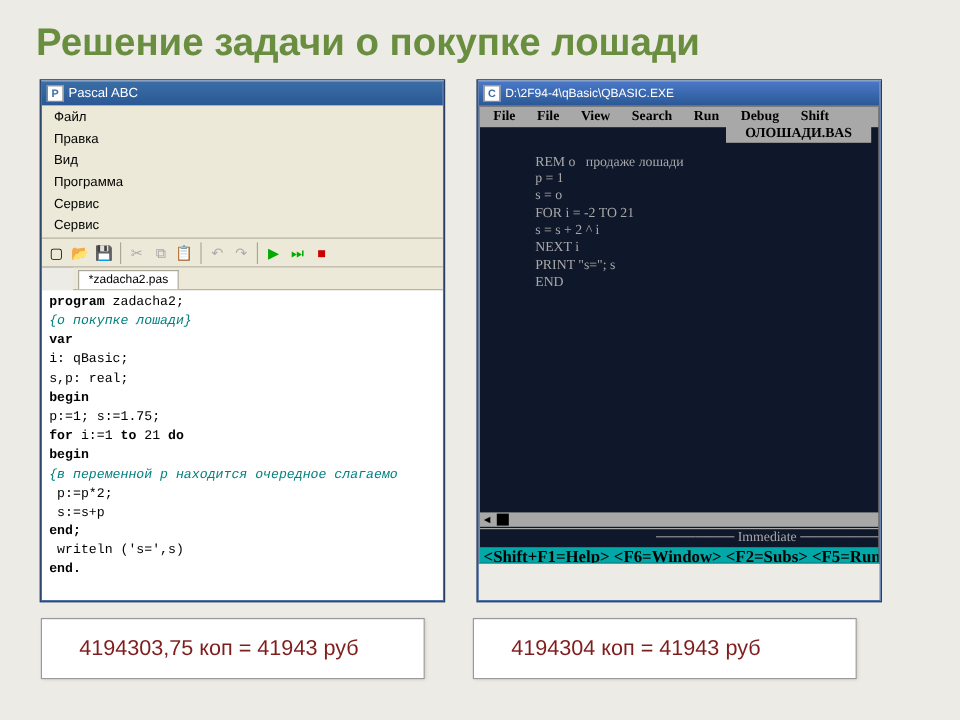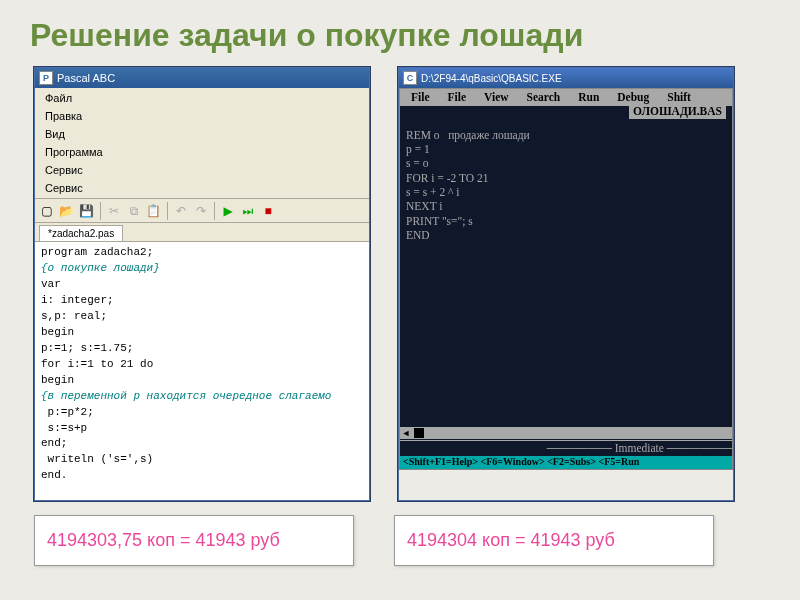--- a/index.html
+++ b/index.html
@@ -74,40 +74,41 @@
     display: flex; align-items: center; justify-content: center;
     border: 1px solid transparent;
     font-size: 12px;
   }
   .tsep { width: 1px; height: 18px; background: #aca899; margin: 0 2px; }
   .tabbar {
     background: #ece9d8;
     border-bottom: 1px solid #aca899;
     padding: 2px 4px 0;
     font-size: 10px;
+    margin-left: 26px;
   }
   .tab {
     display: inline-block;
     background: #fff;
     border: 1px solid #aca899;
     border-bottom: none;
     padding: 2px 8px;
   }
   .code-area {
     background: #fff;
     font-family: "Courier New", monospace;
     font-size: 11px;
     padding: 3px 6px;
     line-height: 1.45;
     height: 258px;
     white-space: pre;
     overflow: hidden;
   }
   .code-area .c-comment { color: #008080; font-style: italic; text-align: center; }
-  .code-area .c-kw { font-weight: normal; color: #000; }
+  .code-area .c-kw { font-weight: bold; color: #000; }
   
   .qbasic-win { width: 336px; }
   .qbasic-win .titlebar { background: linear-gradient(#4a78c8, #2a5896); font-size: 10px; }
   .dos-body {
     background: #0f172a;
     color: #fff;
     font-family: Liberation Serif, serif;
     font-size: 11.5px;
     line-height: 1.25;
     height: 382px;
@@ -121,27 +122,28 @@
     padding: 1px 2px;
     font-weight: bold;
     gap: 0;
   }
   .dos-menu span { padding: 0 9px; }
   .dos-filename {
     position: absolute;
     top: 15px; right: 6px;
     background: #a8a8a8;
     color: #000;
-    padding: 0 4px;
+    padding: 0 16px;
     font-weight: bold;
   }
   .dos-code {
     padding: 22px 6px 4px;
     white-space: pre;
     color: #a8a8a8;
+    margin-left: 40px;
   }
   .dos-scroll {
     position: absolute;
     left: 0; right: 0;
     bottom: 30px;
     height: 12px;
     background: #a8a8a8;
     display: flex;
     align-items: center;
   }
@@ -167,38 +169,38 @@
     line-height: 15px;
   }
   .dos-status {
     position: absolute;
     left: 0; right: 0; bottom: 0;
     height: 13px;
     background: #00a8a8;
     color: #000;
     font-weight: bold;
     padding: 0 3px;
-    font-size: 10px;
+    font-size: 14px;
     white-space: nowrap;
     overflow: hidden;
   }
   
   .results {
     display: flex;
     gap: 40px;
     padding: 0 34px;
     position: absolute;
     bottom: 34px;
   }
   .result-box {
     background: #fff;
     border: 1px solid #999;
-    padding: 14px 12px;
+    padding: 14px 31px;
     font-size: 18px;
-    color: #ec4899;
+    color: #7f1d1d;
     width: 320px;
     box-shadow: 1px 1px 3px rgba(0,0,0,0.15);
   }
 </style>
 </head>
 <body>
 
 <div class="slide-title">Решение задачи о покупке лошади</div>
 
 <div class="windows">
@@ -231,21 +233,21 @@
       <span class="tbtn" style="color:#0a0">▶</span>
       <span class="tbtn" style="color:#0a0">⏭</span>
       <span class="tbtn" style="color:#c00">■</span>
     </div>
     <div class="tabbar">
       <span class="tab">*zadacha2.pas</span>
     </div>
     <div class="code-area"><span class="c-kw">program</span><span> zadacha2;</span>
 <span class="c-comment">{о покупке лошади}</span>
 <span class="c-kw">var</span>
-<span>i: integer;</span>
+<span>i: qBasic;</span>
 <span>s,p: real;</span>
 <span class="c-kw">begin</span>
 <span>p:=1; s:=1.75;</span>
 <span class="c-kw">for</span><span> i:=1 </span><span class="c-kw">to</span><span> 21 </span><span class="c-kw">do</span>
 <span class="c-kw">begin</span>
 <span class="c-comment">{в пеpеменной p находится очеpедное слагаемо</span>
 <span> p:=p*2;</span>
 <span> s:=s+p</span>
 <span class="c-kw">end;</span>
 <span> writeln ('s=',s)</span>

